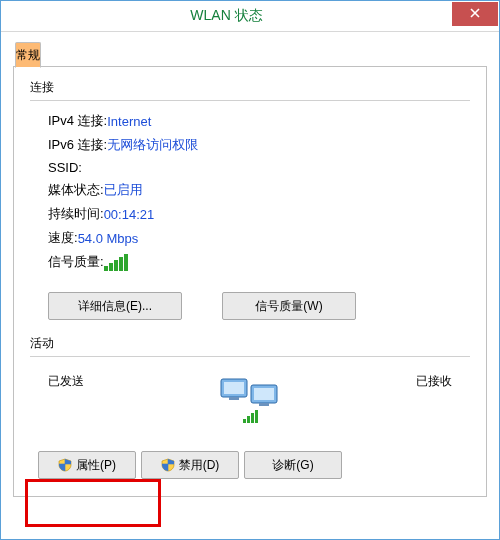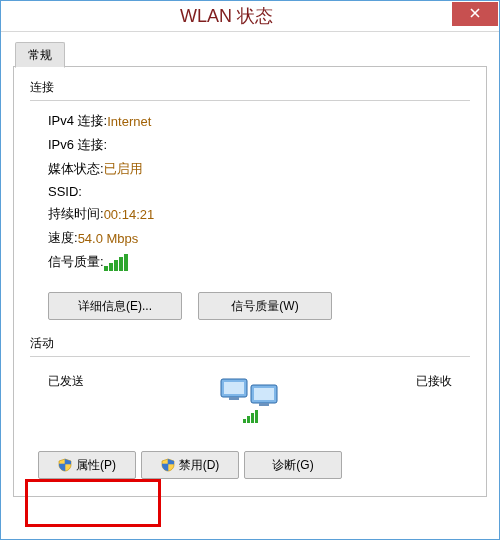--- a/index.html
+++ b/index.html
@@ -1,29 +1,29 @@
 <!DOCTYPE html>
 <html><head>
 <meta charset="utf-8">
 <style>
   html,body{margin:0;padding:0;font-family:"Microsoft YaHei","Segoe UI",Tahoma,sans-serif;font-size:12px;color:#000;background:#fff}
   .window{width:500px;height:540px;box-sizing:border-box;border:1px solid #5aa0d8;background:#fff;position:relative}
   .titlebar{height:30px;background:#fff;display:flex;align-items:center;border-bottom:1px solid #d8d8d8}
-  .title{flex:1;text-align:center;font-size:18px;color:#7f1d1d}
+  .title{flex:1;text-align:center;font-size:14px;color:#15803d}
   .close-btn{width:46px;height:24px;background:#c75050;color:#fff;display:flex;align-items:center;justify-content:center;margin-right:1px;margin-top:-4px}
   .close-btn svg{width:10px;height:10px}
   .body{padding:8px 10px 0 10px}
   .tabstrip{height:24px;position:relative;border-bottom:1px solid #c0c0c0;margin:2px 2px 0 2px}
-  .tab{position:absolute;top:0;left:2px;height:24px;padding:0 12px;border:1px solid #c0c0c0;border-bottom:1px solid #fff;background:#e5e5e5;border-radius:2px 2px 0 0;display:flex;align-items:center;font-size:12px}
+  .tab{position:absolute;top:0;left:2px;height:24px;padding:0 0;border:1px solid #c0c0c0;border-bottom:1px solid #fff;background:#fdba74;border-radius:2px 2px 0 0;display:flex;align-items:center;font-size:12px}
   .panel{border:1px solid #c0c0c0;border-top:none;padding:12px 16px 12px 16px;margin:0 2px 0 2px;min-height:430px;box-sizing:border-box}
   .group-label{font-size:12px;margin:0 0 2px 0}
   .hr{height:1px;background:#d0d0d0;margin:4px 0 8px 0}
   .row{display:flex;justify-content:flex-start;align-items:center;padding:3px 0 3px 18px;font-size:13px}
-  .row .val{color:#a16207}
-  .btnrow{display:flex;gap:16px;margin:18px 0 15px 18px}
+  .row .val{color:#1d4ed8}
+  .btnrow{display:flex;gap:40px;margin:18px 0 15px 18px}
   .winbtn{min-width:132px;height:26px;border:1px solid #a9a9a9;background:#eaeaea;font-size:12px;display:flex;align-items:center;justify-content:center;gap:4px;border-radius:2px;cursor:default}
   .winbtn.small{min-width:96px}
   .activity{display:flex;align-items:flex-start;justify-content:space-between;padding:8px 18px 0 18px}
   .activity .mid{flex:0 0 auto;display:flex;align-items:center;justify-content:center}
   .pc-icon{width:70px;height:52px;position:relative}
   .bytes-row{display:flex;align-items:center;padding:8px 18px 0 18px}
   .bytes-row .lab{flex:0 0 60px}
   .bytes-row .sent{flex:1;text-align:right;padding-right:24px}
   .bytes-row .sep{flex:0 0 12px;text-align:center;color:#888}
   .bytes-row .recv{flex:1;text-align:right}
@@ -61,28 +61,29 @@
 
       <div class="group-label">连接</div>
       <div class="hr"></div>
 
       <div class="row">
         <span>IPv4 连接:</span>
         <span class="val">Internet</span>
       </div>
       <div class="row">
         <span>IPv6 连接:</span>
+        <span class="val">无网络访问权限</span>
+      </div>
+      <div class="row">
+        <span>SSID:</span>
+        <span class="val"></span>
       </div>
       <div class="row">
         <span>媒体状态:</span>
         <span class="val">已启用</span>
-      </div>
-      <div class="row">
-        <span>SSID:</span>
-        <span class="val"></span>
       </div>
       <div class="row">
         <span>持续时间:</span>
         <span class="val">00:14:21</span>
       </div>
       <div class="row">
         <span>速度:</span>
         <span class="val">54.0 Mbps</span>
       </div>
       <div class="row">

